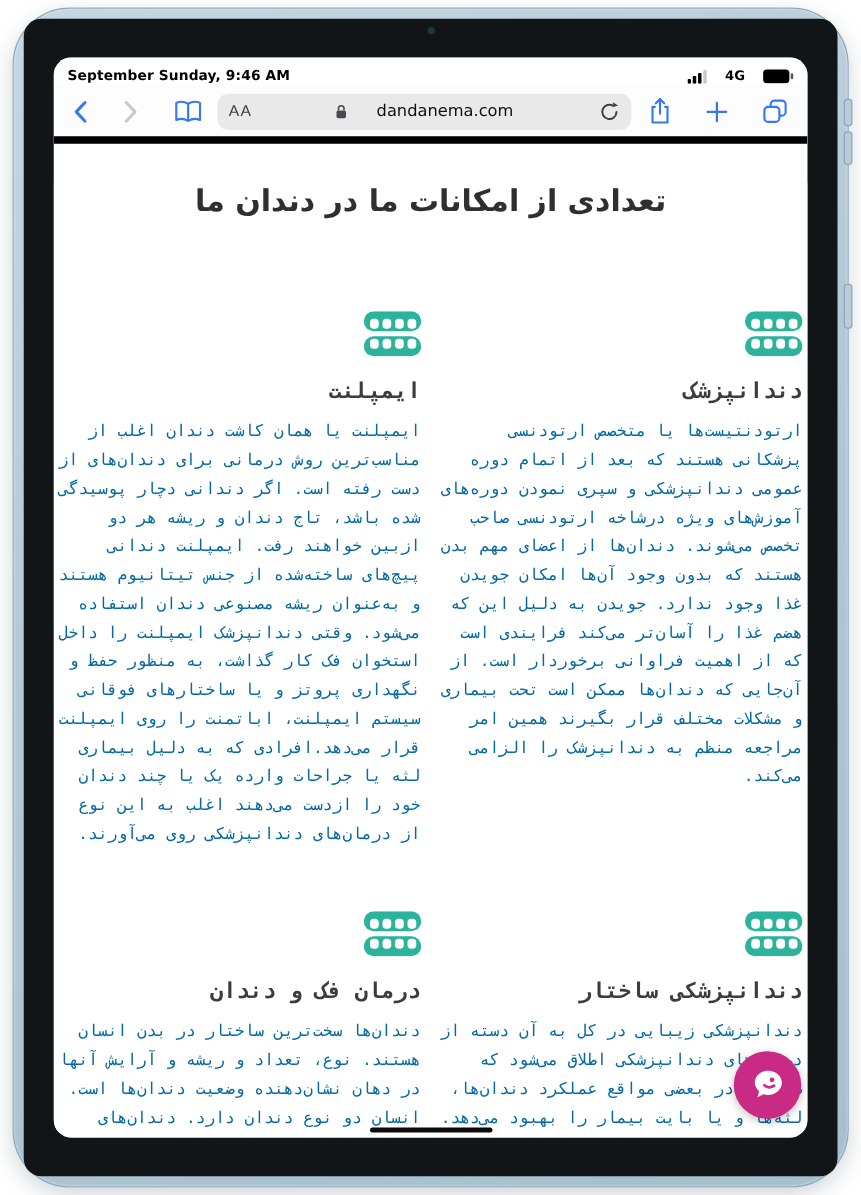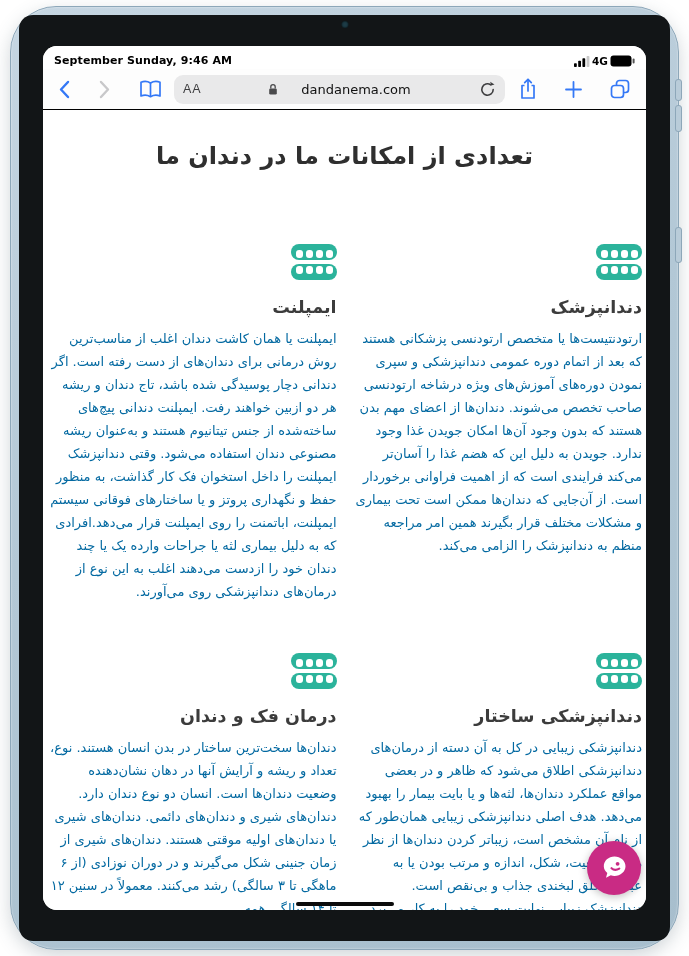--- a/index.html
+++ b/index.html
@@ -33,26 +33,26 @@
   .screen{
     position:absolute;left:24px;right:24px;top:31px;bottom:31px;
     background:#ffffff;border-radius:14px;overflow:hidden;
   }
   
   .status-bar{
     height:23px;display:flex;justify-content:space-between;align-items:flex-end;
     padding:3px 11px 2px;box-sizing:border-box;background:#fff;
   }
   .status-left{font-size:11px;font-weight:bold;color:#000;letter-spacing:.1px;}
-  .status-right{display:flex;align-items:center;gap:2px;}
+  .status-right{display:flex;align-items:center;gap:14px;}
   .net-label{font-size:10.5px;font-weight:bold;color:#000;}
   
   .toolbar{
     height:40px;display:flex;align-items:center;
-    padding:0 16px;background:#fdfdfd;border-bottom:1px solid #000000;
+    padding:0 16px;background:#fdfdfd;border-bottom:6px solid #000000;
   }
   .tb-btn{display:flex;align-items:center;justify-content:center;background:none;border:none;padding:0;cursor:pointer;}
   .tb-btn.mr{margin-right:29px;}
   .tb-btn.ml{margin-left:28px;}
   .url-field{
     flex:1;height:29px;background:#e9e9ea;border-radius:9px;
     display:flex;align-items:center;position:relative;
     padding:0 9px;margin:0 14px 0 12px;box-sizing:border-box;
   }
   .reader-btn{font-size:12.5px;color:#3c3c3e;background:none;border:none;padding:0;cursor:pointer;letter-spacing:1px;}
@@ -62,21 +62,21 @@
   }
   .url-domain{font-size:13px;color:#111;}
   .reload-btn{margin-left:auto;background:none;border:none;padding:0;cursor:pointer;display:flex;}
   
   .content{direction:rtl;padding:0 4px;background:#fff;}
   .page-title{
     font-size:24px;font-weight:bold;color:#2f2f2f;text-align:center;
     margin:31px 0 72px;line-height:1.3;
   }
   .grid{display:grid;grid-template-columns:1fr 1fr;column-gap:16px;row-gap:50px;}
-  .card{min-width:0;}
+  .card{min-width:0;font-family:Liberation Mono, monospace;}
   .card .icon-wrap{margin-bottom:13px;}
   .card h2{font-size:17.5px;font-weight:bold;color:#3c3c3c;margin:0 0 10px;}
   .card p{font-size:13px;line-height:23px;color:#0369a1;margin:0;text-align:right;}
   
   .chat-widget{
     position:absolute;right:5px;bottom:15px;width:54px;height:54px;border-radius:50%;
     background:#c92b84;display:flex;align-items:center;justify-content:center;
     border:none;cursor:pointer;box-shadow:0 2px 8px rgba(0,0,0,.25);z-index:6;
   }
   .home-indicator{

